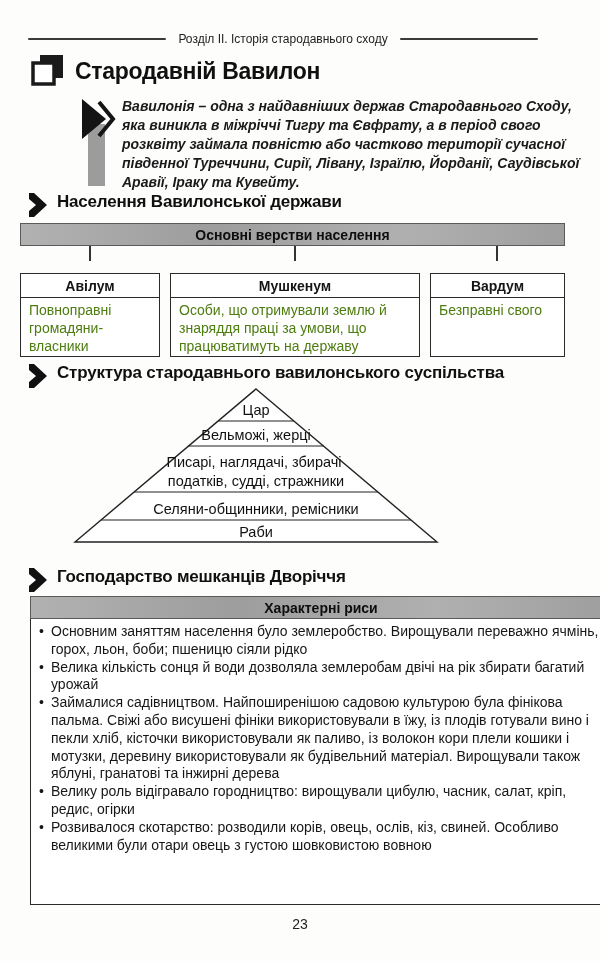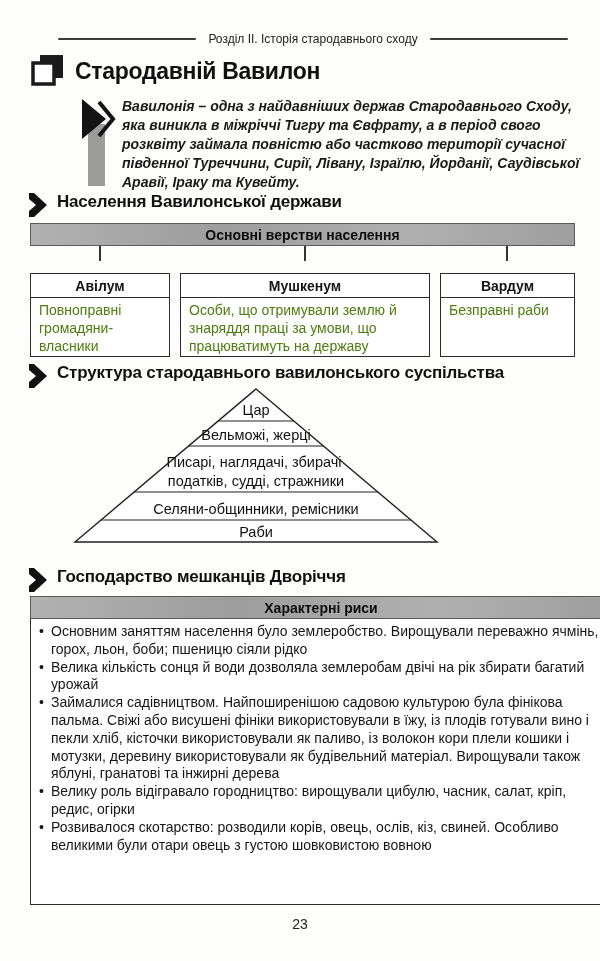--- a/index.html
+++ b/index.html
@@ -8,21 +8,21 @@
   }
   *{margin:0;padding:0;box-sizing:border-box;}
   html,body{background:#e8e8e8;}
   body{font-family:"Liberation Sans",sans-serif;color:var(--ink);}
   .page{
     position:relative;width:600px;height:961px;margin:0 auto;
     background:#fdfdfc;overflow:hidden;
   }
   
   .running-head{
-    position:absolute;top:31px;left:58px;width:510px;height:16px;
+    position:absolute;top:31px;left:28px;width:510px;height:16px;
     display:flex;align-items:center;gap:12px;
   }
   .running-head .rule{flex:1;height:2px;background:#3a3a3a;border-radius:1px;}
   .running-head .head-text{font-size:12px;color:#222;white-space:nowrap;}
   
   .chapter-title{
     position:absolute;top:54px;left:30px;display:flex;align-items:center;gap:11px;
   }
   .chapter-title h1{font-size:23px;font-weight:bold;letter-spacing:-0.3px;color:#101010;}
   
@@ -40,21 +40,21 @@
   .section-heading h2{font-size:17px;font-weight:bold;color:#101010;letter-spacing:-0.2px;}
   
   .bar{
     height:23px;background:var(--table-header-bg);
     background-image:linear-gradient(90deg,rgba(255,255,255,.12),rgba(0,0,0,.06) 35%,rgba(255,255,255,.10) 70%,rgba(0,0,0,.05));
     border:1px solid #5a5a5a;
     display:flex;align-items:center;justify-content:center;
     font-size:14px;font-weight:bold;color:#0e0e0e;
   }
   
-  .population-table{position:absolute;top:223px;left:30px;width:545px;height:142px;}
+  .population-table{position:absolute;top:223px;left:20px;width:545px;height:142px;}
   .connector{position:absolute;top:23px;height:15px;width:1.5px;background:#333;}
   .pop-box{
     position:absolute;top:38px;height:84px;background:#fff;
     border:1.5px solid #2a2a2a;
     margin-top:12px;
   }
   .pop-box .pop-head{
     height:24px;border-bottom:1.5px solid #2a2a2a;
     display:flex;align-items:center;justify-content:center;
     font-size:14px;font-weight:bold;
@@ -129,21 +129,21 @@
     <div class="pop-box" style="left:0;width:140px;">
       <div class="pop-head">Авілум</div>
       <div class="pop-body">Повноправні громадяни-власники</div>
     </div>
     <div class="pop-box" style="left:150px;width:250px;">
       <div class="pop-head">Мушкенум</div>
       <div class="pop-body">Особи, що отримували землю й знаряддя праці за умови, що працюватимуть на державу</div>
     </div>
     <div class="pop-box" style="left:410px;width:135px;">
       <div class="pop-head">Вардум</div>
-      <div class="pop-body">Безправні раби</div>
+      <div class="pop-body">Безправні свого</div>
     </div>
   </div>
 
   <div class="section-heading" style="top:363px;">
     <svg class="icon" width="20" height="26" viewBox="0 0 20 26">
       <polygon points="1,1 6,1 19,13 6,25 1,25 1,19 8,13 1,7" fill="#111"></polygon>
     </svg>
     <h2>Структура стародавнього вавилонського суспільства</h2>
   </div>
 

